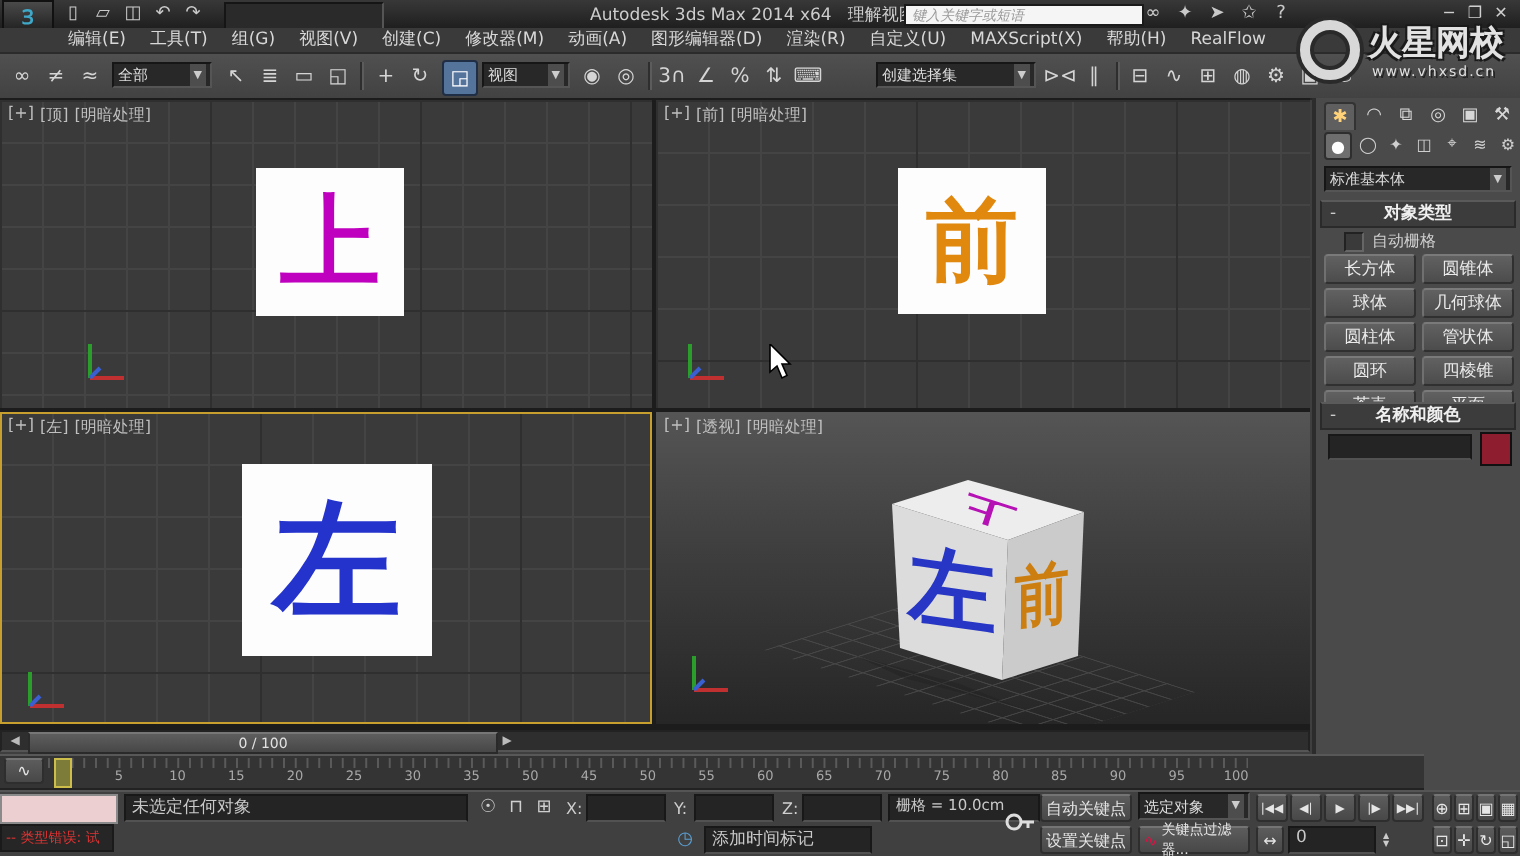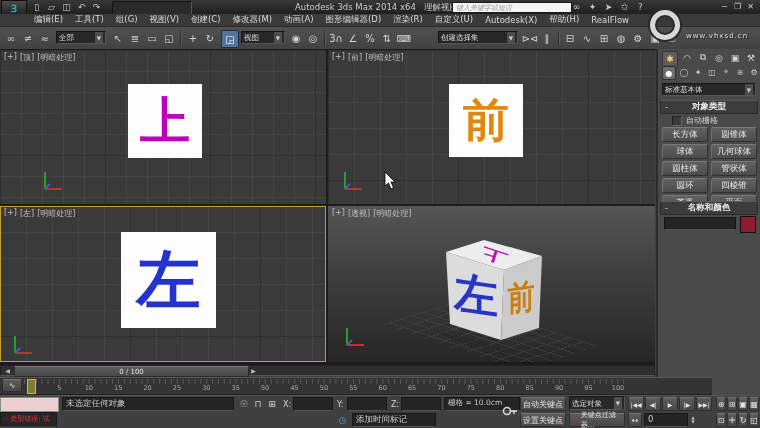--- a/index.html
+++ b/index.html
@@ -137,21 +137,21 @@
 <span class="menu-item">编辑(E)</span>
     <span class="menu-item">工具(T)</span>
     <span class="menu-item">组(G)</span>
     <span class="menu-item">视图(V)</span>
     <span class="menu-item">创建(C)</span>
     <span class="menu-item">修改器(M)</span>
     <span class="menu-item">动画(A)</span>
     <span class="menu-item">图形编辑器(D)</span>
     <span class="menu-item">渲染(R)</span>
     <span class="menu-item">自定义(U)</span>
-    <span class="menu-item">Autodesk(X)</span>
+    <span class="menu-item">MAXScript(X)</span>
     <span class="menu-item">帮助(H)</span>
     <span class="menu-item">RealFlow</span>
   </div>
 
 <div class="abs toolbar">
   <div class="tb-grp" style="left:3px">
 
   <span class="tb-ic">∞</span>
       <span class="tb-ic">≠</span>
       <span class="tb-ic">≈</span>
@@ -448,14 +448,15 @@
 
   <span class="sbtn" style="width:10px;height:14px;font-size:8px">⊡</span>
       <span class="sbtn" style="width:10px;height:14px;font-size:8px">✛</span>
       <span class="sbtn" style="width:10px;height:14px;font-size:8px">↻</span>
       <span class="sbtn" style="width:10px;height:14px;font-size:8px">◱</span>
     </div>
 </div>
 
 <div class="abs wm">
   <div class="wmring"></div>
+  <div class="wmtext">火星网校</div>
   <div class="wmurl">www.vhxsd.cn</div>
 </div>
 
 </body></html>

